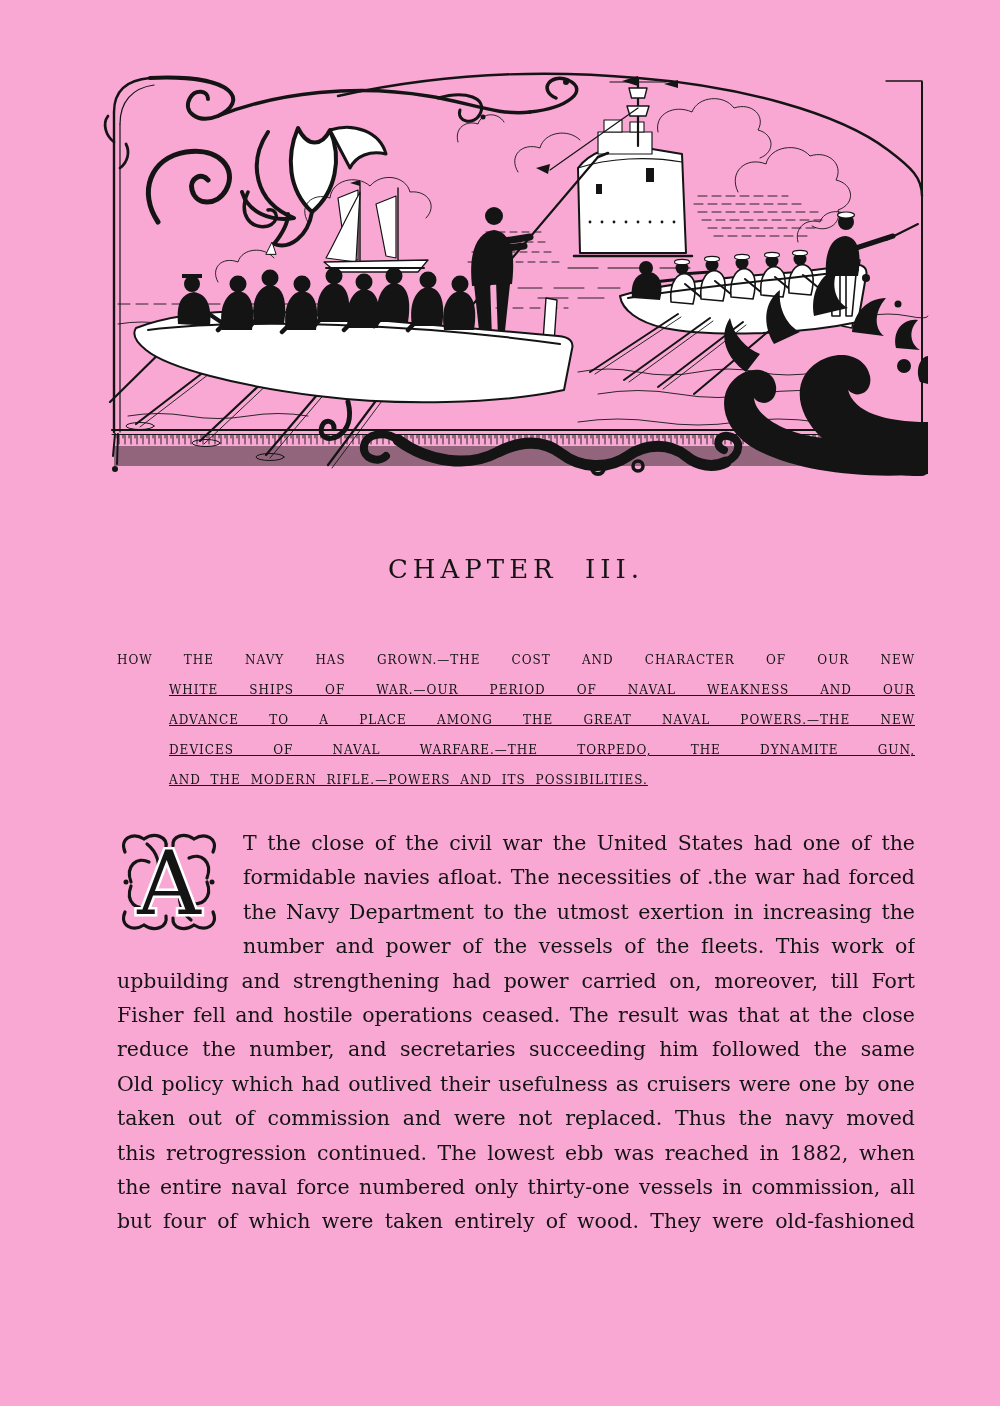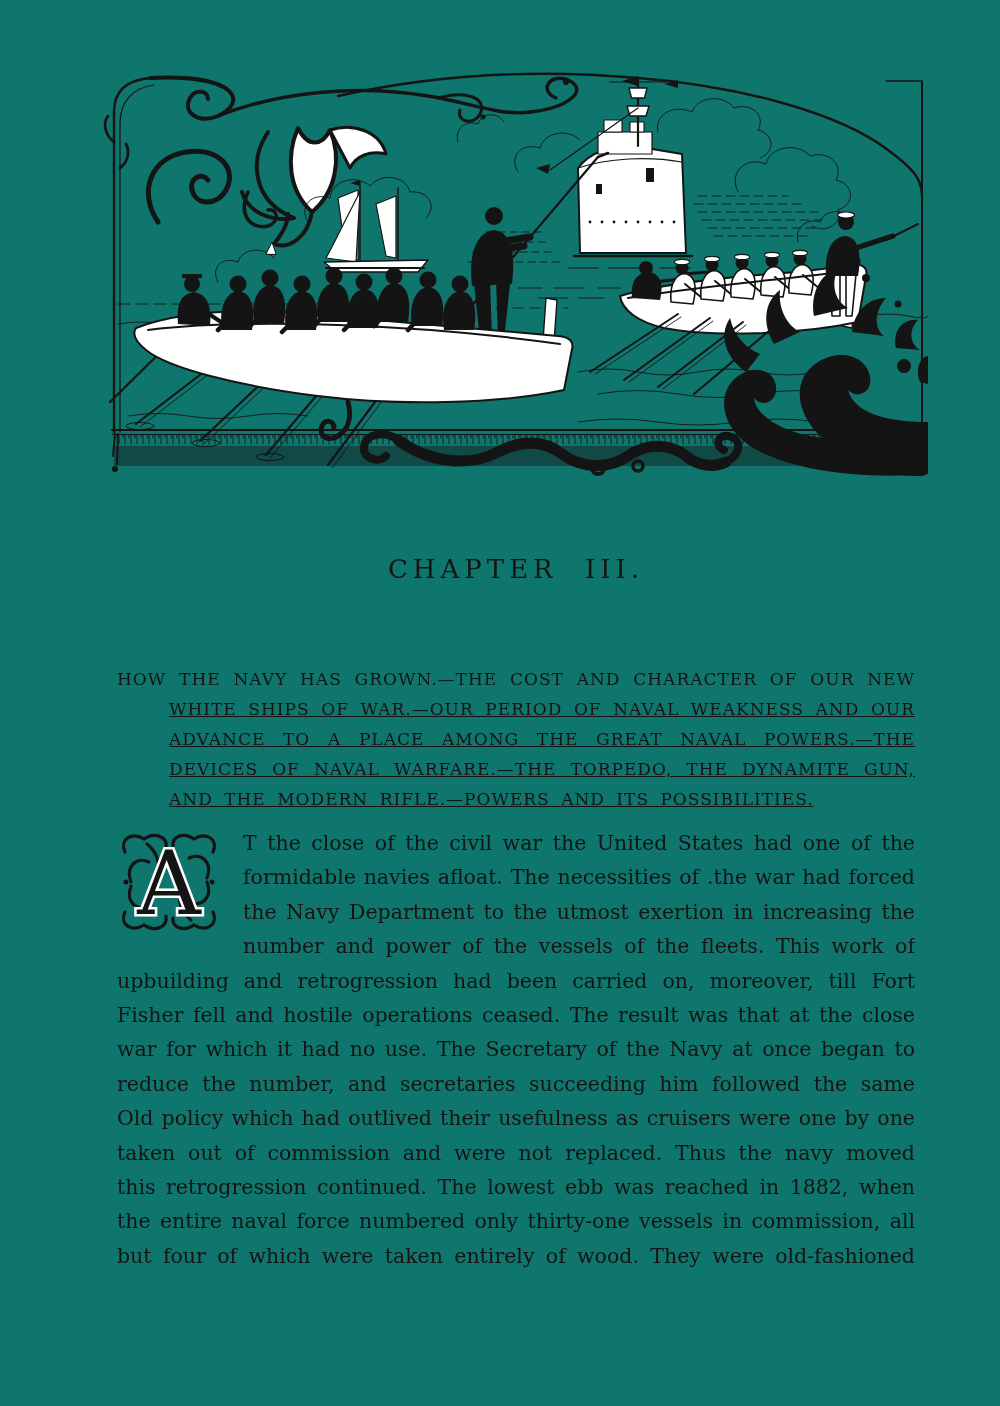--- a/index.html
+++ b/index.html
@@ -1,33 +1,33 @@
 <!DOCTYPE html>
 <html><head>
 <meta charset="utf-8">
 <style>
   html,body { margin:0; padding:0; background:#e8e8e8; }
   .page {
     position:relative; width:1000px; height:1406px; margin:0 auto;
-    background:#0f766e; color:#141414;
+    background:#f9a8d4; color:#141414;
     font-family:"DejaVu Serif","Liberation Serif",serif;
     overflow:hidden;
   }
   .illustration { position:absolute; left:98px; top:72px; width:832px; height:420px; }
   .illustration svg { display:block; }
 
   .chapter-title {
     position:absolute; left:117px; top:554px; width:798px;
     text-align:center; font-size:26px; letter-spacing:5px; word-spacing:14px;
     white-space:nowrap;
   }
 
   .summary {
-    position:absolute; left:117px; top:664px; width:798px;
-    font-size:17px; line-height:30px; letter-spacing:1px; word-spacing:5px;
+    position:absolute; left:117px; top:645px; width:798px;
+    font-size:12px; line-height:30px; letter-spacing:1px; word-spacing:5px;
   }
   .summary .sline { text-align:justify; text-align-last:justify; height:30px; overflow:hidden; }
   .summary .sline.indent { padding-left:52px;text-decoration:underline; }
   .summary .sline.last { text-align-last:left; }
 
   .bodytext {
     position:absolute; left:117px; top:826px; width:798px;
     font-size:20.5px; line-height:34.4px;
   }
   .bodytext .bline { text-align:justify; text-align-last:justify; height:34.4px; overflow:hidden; }
@@ -315,23 +315,22 @@
         </g>
         <circle cx="9" cy="52" r="2.5" fill="#141414" stroke="none"></circle>
         <circle cx="95" cy="52" r="2.5" fill="#141414" stroke="none"></circle>
         <text x="52" y="84" text-anchor="middle" font-family="DejaVu Serif, Liberation Serif, serif" font-size="88" fill="#141414" stroke="#ffffff" stroke-width="5" paint-order="stroke">A</text>
       </svg>
     </div>
     <div class="bline">T the close of the civil war the United States had one of the most</div>
     <div class="bline">formidable navies afloat.  The necessities of .the war had forced</div>
     <div class="bline">the Navy Department to the utmost exertion in increasing the</div>
     <div class="bline">number and power of the vessels of the fleets.  This work of naval</div>
-    <div class="bline">upbuilding and retrogression had been carried on, moreover, till Fort</div>
+    <div class="bline">upbuilding and strengthening had power carried on, moreover, till Fort</div>
     <div class="bline">Fisher fell and hostile operations ceased.  The result was that at the close</div>
-    <div class="bline">war for which it had no use.  The Secretary of the Navy at once began to</div>
     <div class="bline">reduce the number, and secretaries succeeding him followed the same policy.</div>
     <div class="bline">Old policy which had outlived their usefulness as cruisers were one by one</div>
     <div class="bline">taken out of commission and were not replaced.  Thus the navy moved</div>
     <div class="bline">this retrogression continued.  The lowest ebb was reached in 1882, when</div>
     <div class="bline">the entire naval force numbered only thirty-one vessels in commission, all</div>
     <div class="bline">but four of which were taken entirely of wood.  They were old-fashioned</div>
   </div>
 
 </div>
 

